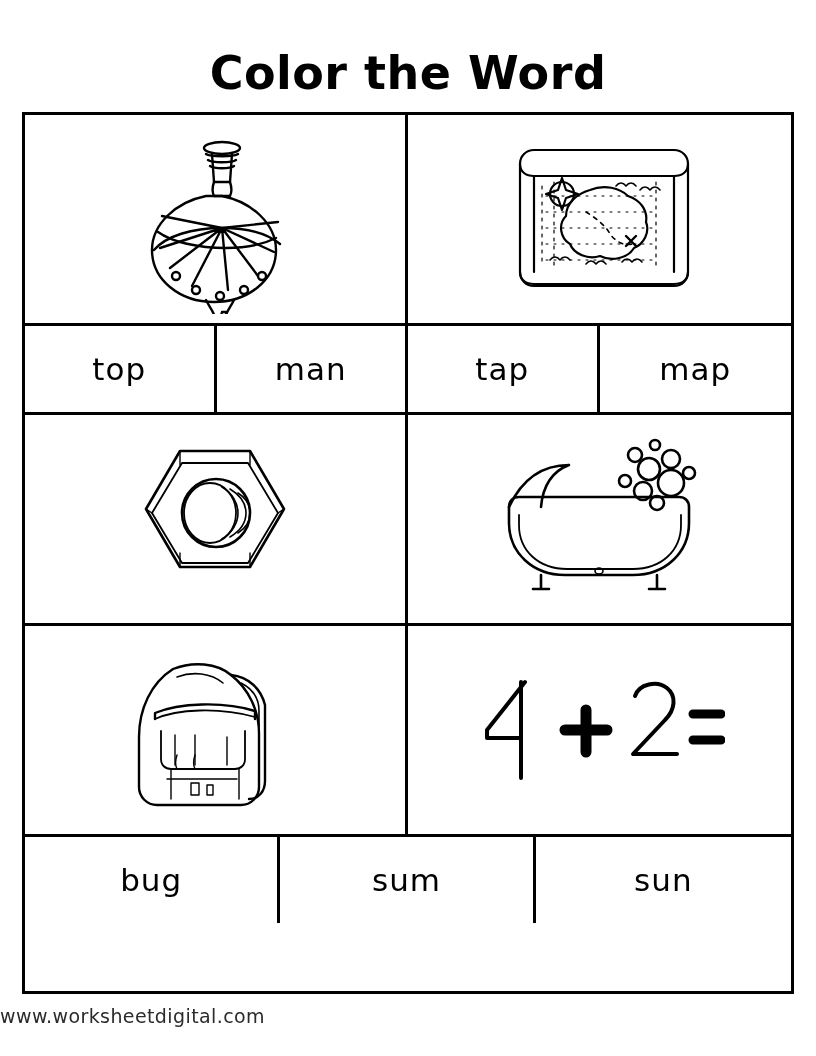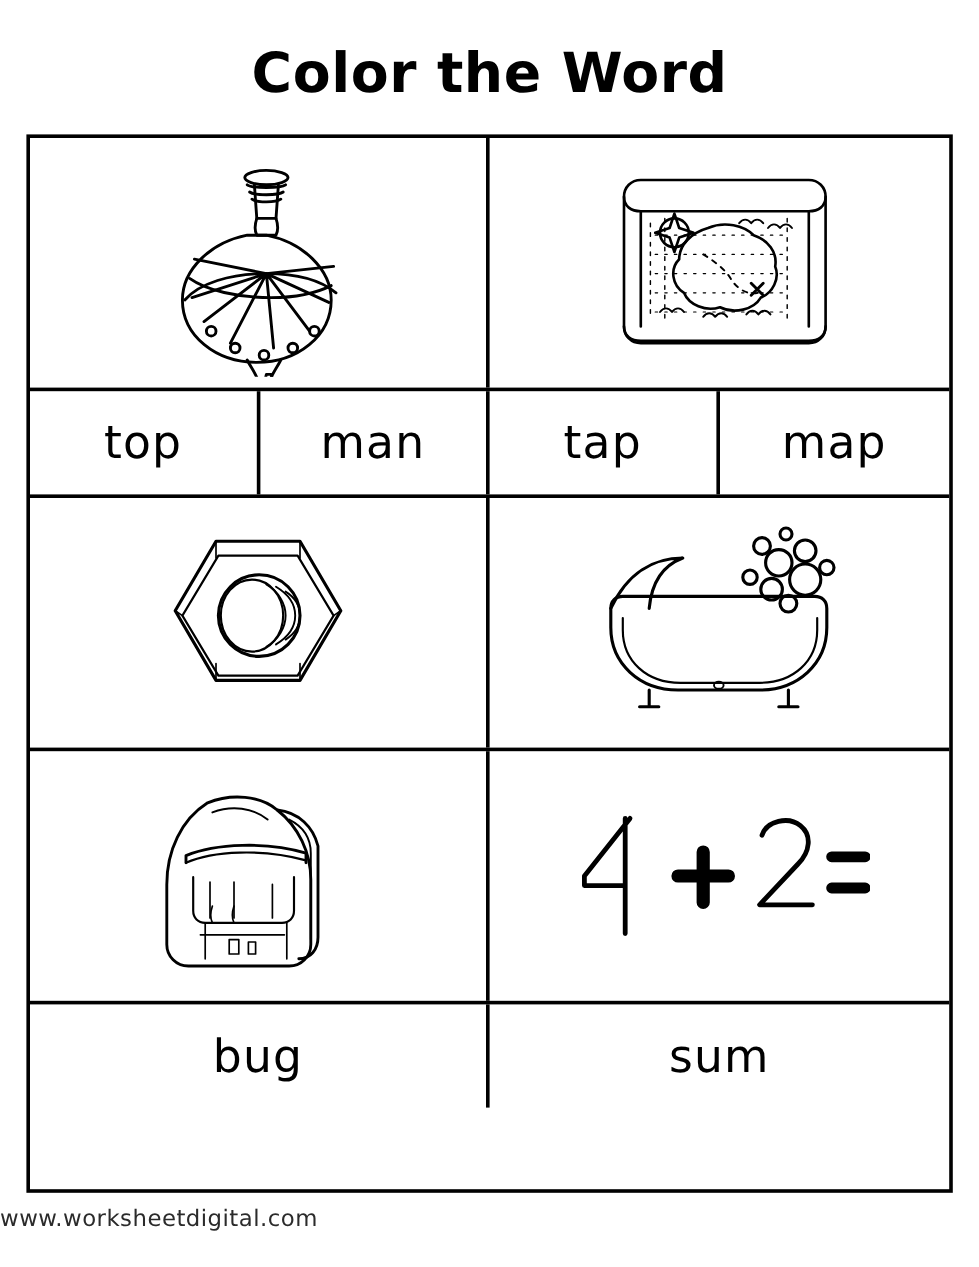--- a/index.html
+++ b/index.html
@@ -12,21 +12,21 @@
     height: 1056px;
     font-family: "DejaVu Sans", sans-serif;
     color: #000000;
     overflow: hidden;
   }
   .page {
     position: relative;
     width: 816px;
     height: 1056px;
     box-sizing: border-box;
-    padding: 0;
+    padding: 12px;
   }
   .title {
     text-align: center;
     font-family: "DejaVu Sans", sans-serif;
     font-weight: bold;
     font-size: 46px;
     letter-spacing: 0.5px;
     margin: 0;
     padding-top: 34px;
     padding-bottom: 16px;
@@ -66,21 +66,21 @@
     overflow: hidden;
   }
   .pic-cell:last-child { border-right: none; }
   .word-cell {
     flex: 1 1 25%;
     display: flex;
     align-items: center;
     justify-content: center;
     border-right: 3px solid #000;
     box-sizing: border-box;
-    font-size: 38px;
+    font-size: 31px;
     font-family: "DejaVu Sans", sans-serif;
     letter-spacing: 1px;
   }
   .word-cell:last-child { border-right: none; }
   .footer {
     position: absolute;
     left: 0;
     right: 0;
     top: 1005px;
     font-size: 19px;
@@ -224,19 +224,20 @@
             <path d="M160 26 c4 -12 22 -16 32 -8 c10 8 8 22 -2 32 l-32 34 44 0"></path>
             <path d="M218 44 l28 0 M218 70 l28 0" stroke-width="9"></path>
           </svg>
         </span>
       </div>
     </div>
 
     <div class="word-row">
       <div class="word-cell">bug</div>
       <div class="word-cell">sum</div>
+      <div class="word-cell">sun</div>
     </div>
 
   </div>
 
   <div class="footer">www.worksheetdigital.com</div>
 
 </div>
 
 </body></html>

